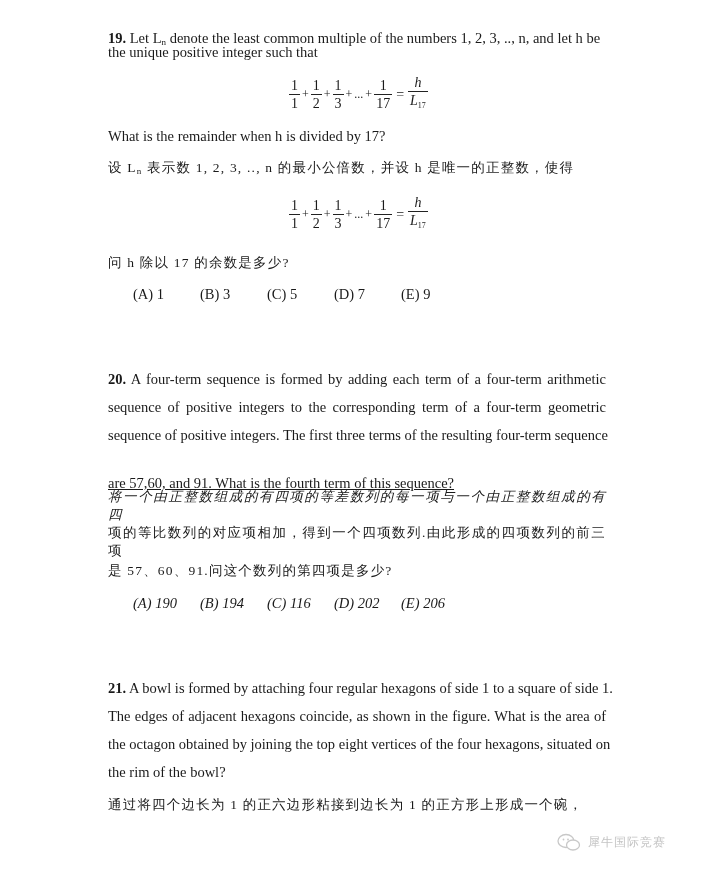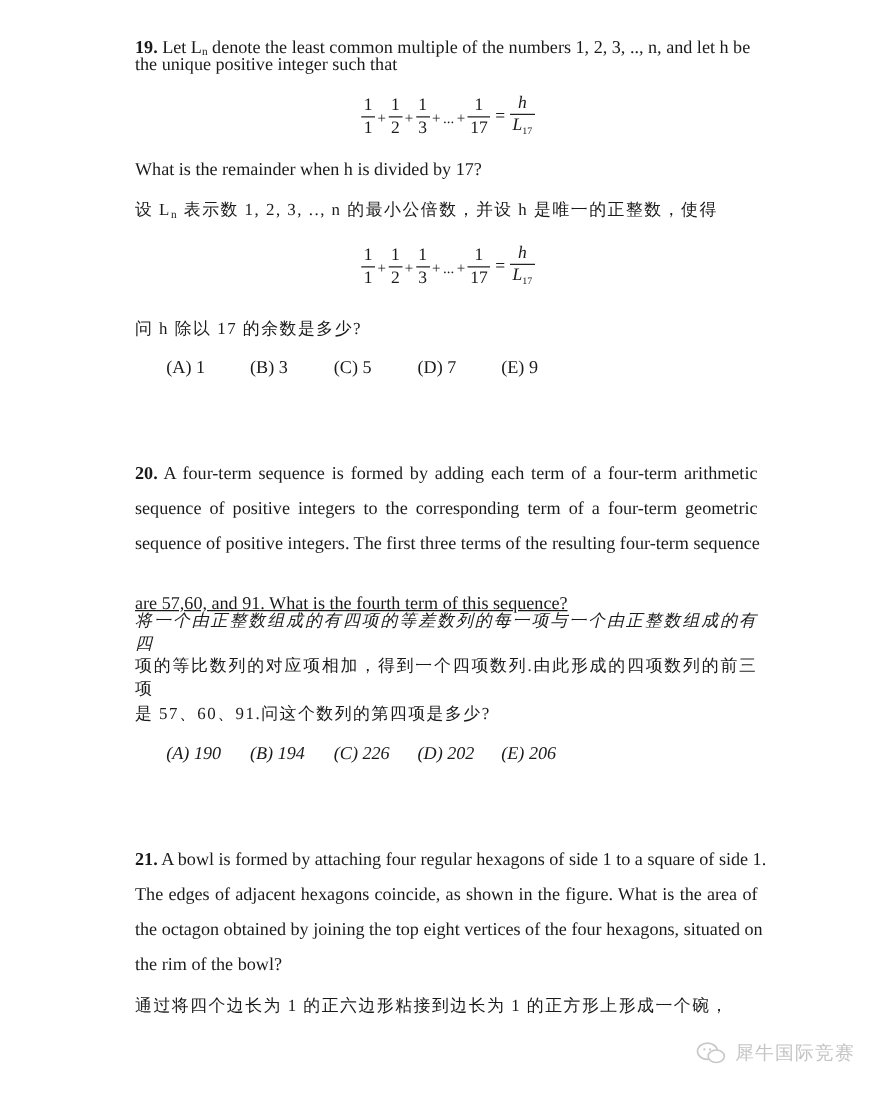--- a/index.html
+++ b/index.html
@@ -27,21 +27,21 @@
   .frac { display: inline-flex; flex-direction: column; align-items: center; margin: 0 1px; }
   .frac .num { padding: 0 2px; line-height: 16px; }
   .frac .den { border-top: 1px solid #222; padding: 0 2px; line-height: 17px; }
   .op { font-size: 12px; margin: 0 1px; }
   .eq { font-size: 14px; margin: 0 3px; }
   .ital { font-style: italic; }
   .lsub { font-size: 8px; vertical-align: -3px; font-style: normal; }
 
   .watermark {
     position: absolute; left: 556px; top: 832px; display: flex; align-items: center;
-    color: #c4c4c4; font-size: 15px; font-family: "DejaVu Sans", sans-serif; letter-spacing: 1px;
+    color: #c4c4c4; font-size: 12px; font-family: "DejaVu Sans", sans-serif; letter-spacing: 1px;
   }
   .wm-icon { width: 26px; height: 20px; margin-right: 6px; }
 </style>
 </head>
 <body>
 
 <div class="line" style="top:29px;">
   <span class="qnum">19.</span><span> Let L</span><span class="sub">n</span><span> denote the least common multiple of the numbers 1, 2, 3, .., n, and let h be</span>
 </div>
 <div class="line" style="top:43px;">the unique positive integer such that</div>
@@ -123,21 +123,21 @@
 </div>
 <div class="line justify" style="top:398px;">sequence of positive integers to the corresponding term of a four-term geometric</div>
 <div class="line" style="top:426px;">sequence of positive integers. The first three terms of the resulting four-term sequence</div>
 <div class="line" style="top:474px;text-decoration:underline;">are 57,60, and 91. What is the fourth term of this sequence?</div>
 <div class="line cn justify" style="top:488px;font-style:italic;">将一个由正整数组成的有四项的等差数列的每一项与一个由正整数组成的有四</div>
 <div class="line cn justify" style="top:524px;">项的等比数列的对应项相加，得到一个四项数列.由此形成的四项数列的前三项</div>
 <div class="line cn" style="top:562px;text-align:right;">是 57、60、91.问这个数列的第四项是多少?</div>
 <div class="choices" style="top:595px;font-style:italic;">
   <span class="choice">(A) 190</span>
   <span class="choice">(B) 194</span>
-  <span class="choice">(C) 226</span>
+  <span class="choice">(C) 116</span>
   <span class="choice">(D) 202</span>
   <span class="choice">(E) 206</span>
 </div>
 
 <div class="line" style="top:679px;">
   <span class="qnum">21.</span><span> A bowl is formed by attaching four regular hexagons of side 1 to a square of side 1.</span>
 </div>
 <div class="line justify" style="top:707px;">The edges of adjacent hexagons coincide, as shown in the figure. What is the area of</div>
 <div class="line" style="top:735px;">the octagon obtained by joining the top eight vertices of the four hexagons, situated on</div>
 <div class="line" style="top:763px;">the rim of the bowl?</div>

